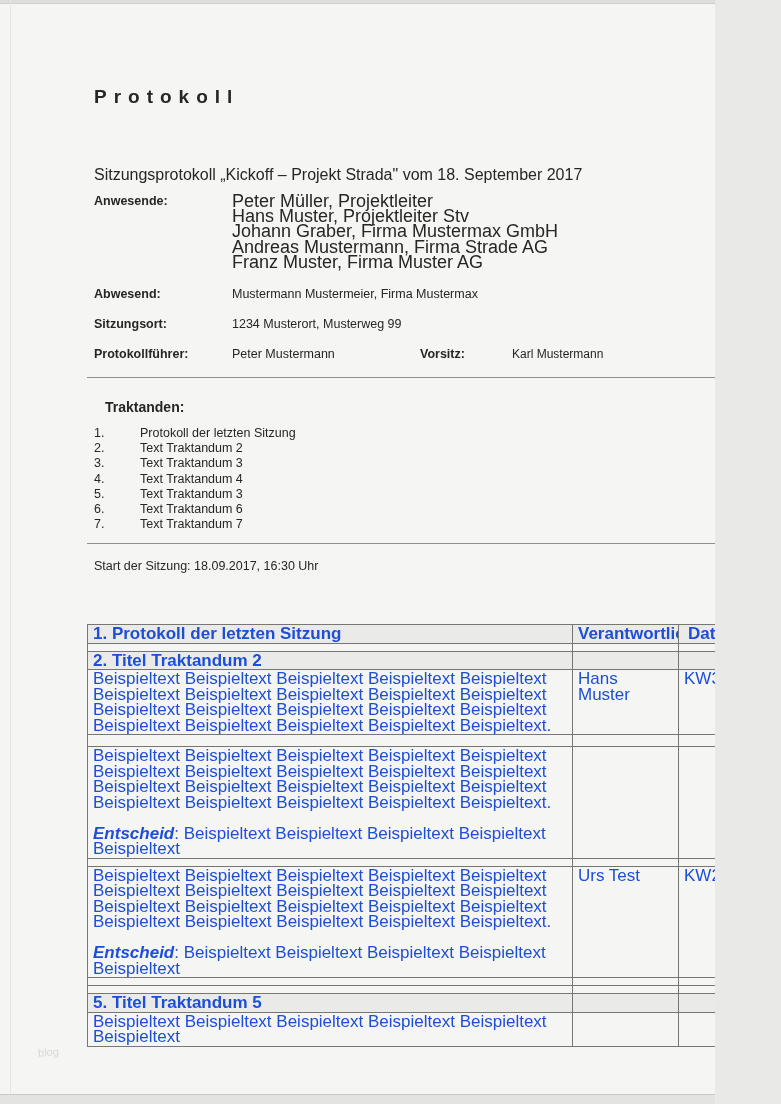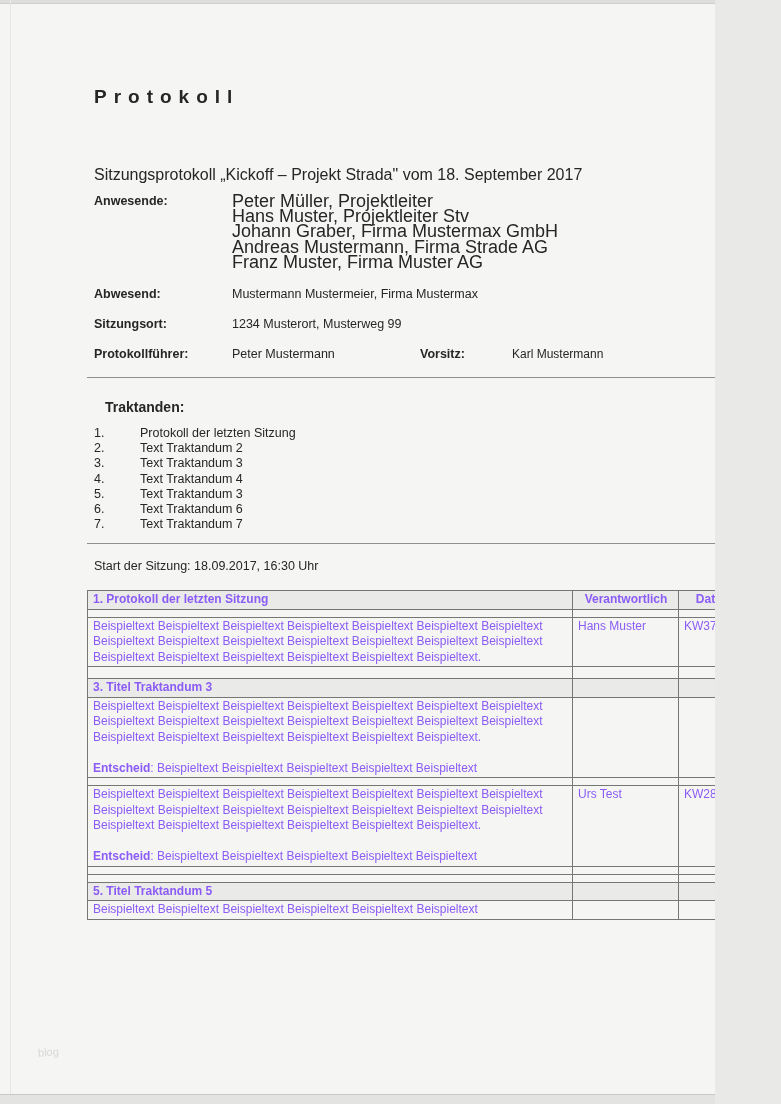--- a/index.html
+++ b/index.html
@@ -36,42 +36,42 @@
   .rule{position:absolute;left:87px;width:630px;height:1px;background:#8f8f8d;}
 
   .trakt-label{position:absolute;left:105px;top:399px;font-size:14px;font-weight:bold;}
   .trakt-list{position:absolute;left:94px;top:426px;font-size:12.5px;line-height:15.2px;}
   .trakt-item{display:flex;}
   .trakt-num{width:46px;}
 
   .start-line{position:absolute;left:94px;top:559px;font-size:12.5px;}
 
   table.protocol{
-    position:absolute;left:87px;top:590px;
+    position:absolute;left:87px;top:624px;
     width:632px;border-collapse:collapse;table-layout:fixed;
-    font-size:12px;line-height:15.5px;color:#8b5cf6;
+    font-size:17px;line-height:15.5px;color:#1d4ed8;
   }
   table.protocol td{
     border:1px solid #767674;
     vertical-align:top;
     padding:1px 4px 1px 5px;
     overflow:hidden;
   }
   td.c1{width:475px;}
   td.c2{width:96px;}
   td.c3{width:61px;}
   tr.title-row td{background:#eaeae8;font-weight:bold;height:15px;}
   tr.head-row td{background:#eaeae8;height:15px;}
   tr.head-row td.c1{font-weight:bold;}
   tr.head-row td.c2,tr.head-row td.c3{text-align:center;font-weight:bold;}
   tr.spacer-s td{height:7px;padding:0;}
   tr.spacer-m td{height:11px;padding:0;}
   td.body-cell{padding-right:28px;}
   .entscheid{margin-top:15.5px;}
-  .entscheid b{margin-top:18px;}
+  .entscheid b{font-style:italic;margin-top:18px;}
 
   .watermark{
     position:absolute;left:38px;top:1046px;
     font-size:11px;color:#d7d7d5;transform:rotate(-4deg);
   }
 </style>
 </head>
 <body>
 
 <div class="page">
@@ -147,36 +147,36 @@
       <td class="c1">1. Protokoll der letzten Sitzung</td>
       <td class="c2">Verantwortlich</td>
       <td class="c3">Datum</td>
     </tr>
     <tr class="spacer-s">
           <td class="c1"></td>
           <td class="c2"></td>
           <td class="c3"></td>
         </tr>
 
+    <tr class="title-row">
+      <td class="c1">2. Titel Traktandum 2</td>
+      <td class="c2"></td>
+      <td class="c3"></td>
+    </tr>
     <tr>
       <td class="c1 body-cell">Beispieltext Beispieltext Beispieltext Beispieltext Beispieltext Beispieltext Beispieltext Beispieltext Beispieltext Beispieltext Beispieltext Beispieltext Beispieltext Beispieltext Beispieltext Beispieltext Beispieltext Beispieltext Beispieltext Beispieltext.</td>
       <td class="c2">Hans Muster</td>
       <td class="c3">KW37</td>
     </tr>
     <tr class="spacer-m">
           <td class="c1"></td>
           <td class="c2"></td>
           <td class="c3"></td>
         </tr>
 
-    <tr class="title-row">
-      <td class="c1">3. Titel Traktandum 3</td>
-      <td class="c2"></td>
-      <td class="c3"></td>
-    </tr>
     <tr>
       <td class="c1 body-cell">
         <div>Beispieltext Beispieltext Beispieltext Beispieltext Beispieltext Beispieltext Beispieltext Beispieltext Beispieltext Beispieltext Beispieltext Beispieltext Beispieltext Beispieltext Beispieltext Beispieltext Beispieltext Beispieltext Beispieltext Beispieltext.</div>
         <div class="entscheid"><b>Entscheid</b><span>: Beispieltext Beispieltext Beispieltext Beispieltext Beispieltext</span></div>
       </td>
       <td class="c2"></td>
       <td class="c3"></td>
     </tr>
     <tr class="spacer-s">
           <td class="c1"></td>

